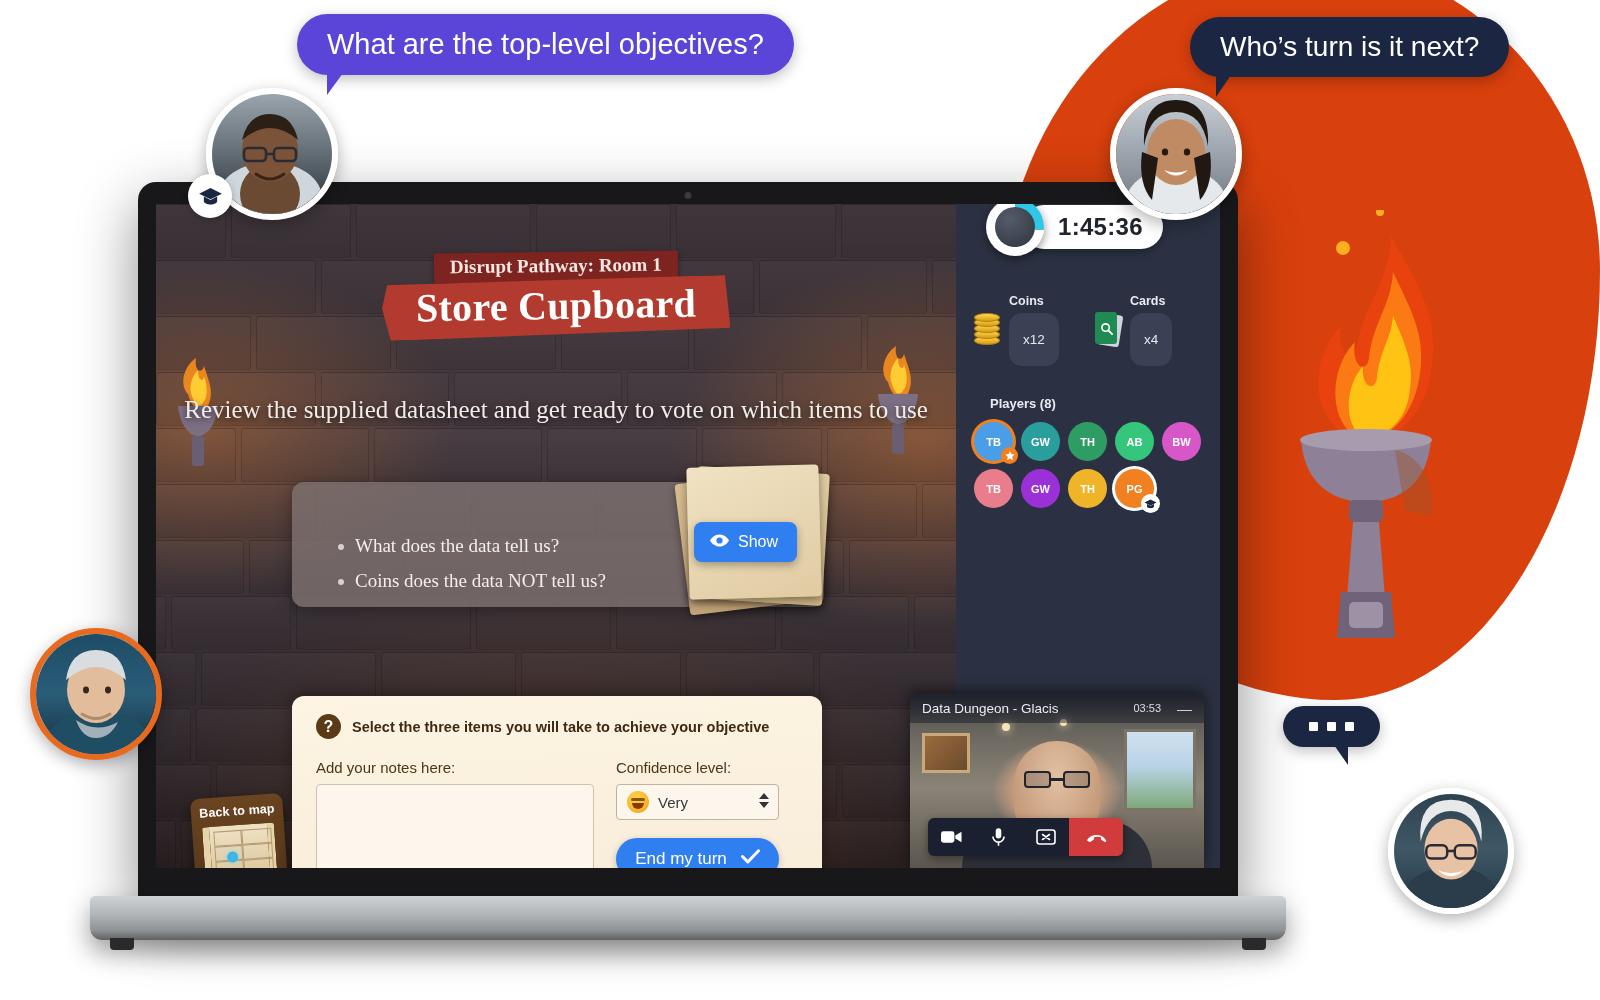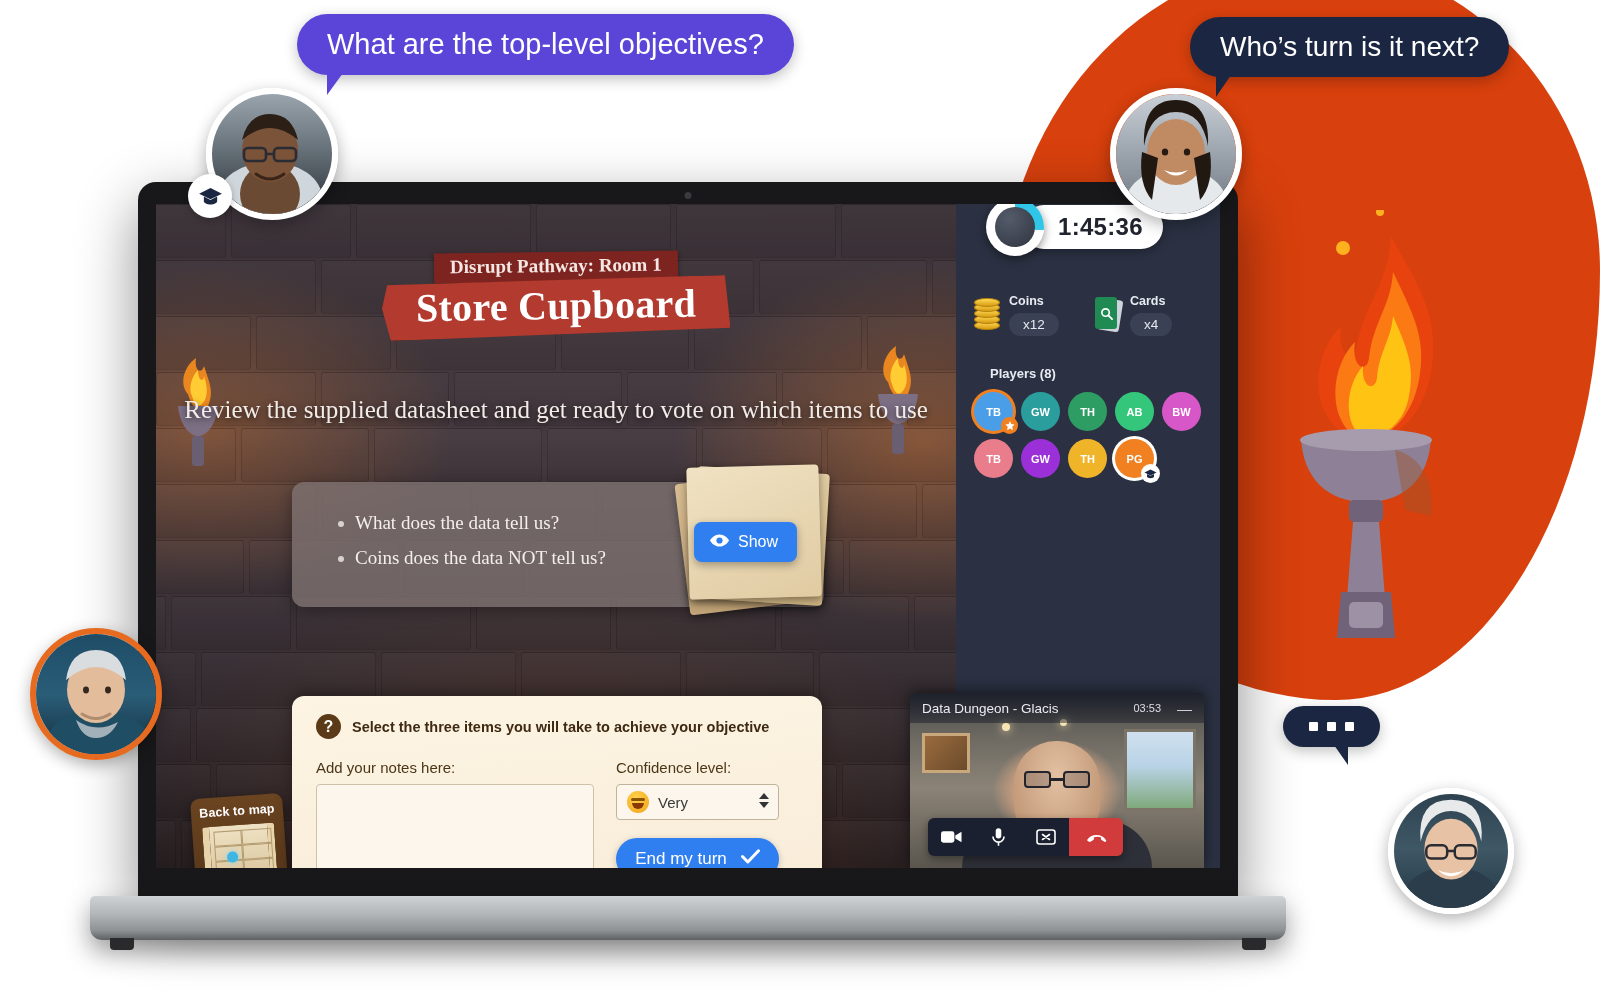--- a/index.html
+++ b/index.html
@@ -97,21 +97,21 @@
     color:#f2ece9; font-family:"Liberation Serif", serif; font-size:25px; line-height:1.27;
     text-shadow: 0 2px 6px rgba(0,0,0,.65);
   }
   .q-card {
     position:absolute; left:136px; top:278px; width:532px; height:125px; z-index:4;
     background: rgba(126,114,113,.80);
     border-radius:12px;
     box-shadow: 0 4px 16px rgba(0,0,0,.35);
     padding: 30px 0 0 46px;
   }
-  .q-card ul { list-style:none; }
+  .q-card ul { list-style:none;margin-top:23px; }
   .q-card li {
     color:#f3efed; font-family:"Liberation Serif", serif; font-size:19px;
     margin-bottom:13px; position:relative; padding-left:17px;
   }
   .q-card li::before {
     content:""; position:absolute; left:0; top:9px; width:6px; height:6px;
     border-radius:50%; background:#d8d2cf;
   }
   .q-card li b { font-weight:400; }
 
@@ -234,21 +234,21 @@
     font-size:24px; font-weight:700; color:#20242e; letter-spacing:.3px;
     box-shadow: 0 3px 9px rgba(0,0,0,.3);
   }
   .resources { display:flex; gap:10px; margin-top:34px; }
   .res {
     flex:1 1 0; display:flex; align-items:center; gap:7px;
   }
   .res-label { color:#e8ebf2; font-size:12.5px; font-weight:700; margin-bottom:5px; }
   .res-chip {
     background:#3a4155; color:#e6e9f0; border-radius:13px;
-    padding:4px 14px; font-size:13.5px; display:inline-block;
+    padding:19px 14px; font-size:13.5px; display:inline-block;
   }
   .coin-stack { position:relative; width:28px; height:32px; flex:0 0 auto; }
   .coin {
     position:absolute; left:0; width:26px; height:9px; border-radius:50%;
     background: linear-gradient(180deg,#ffd955,#d79b12);
     border:1px solid #b8840d;
   }
   .card-icon {
     position:relative; width:30px; height:36px; flex:0 0 auto;
   }

